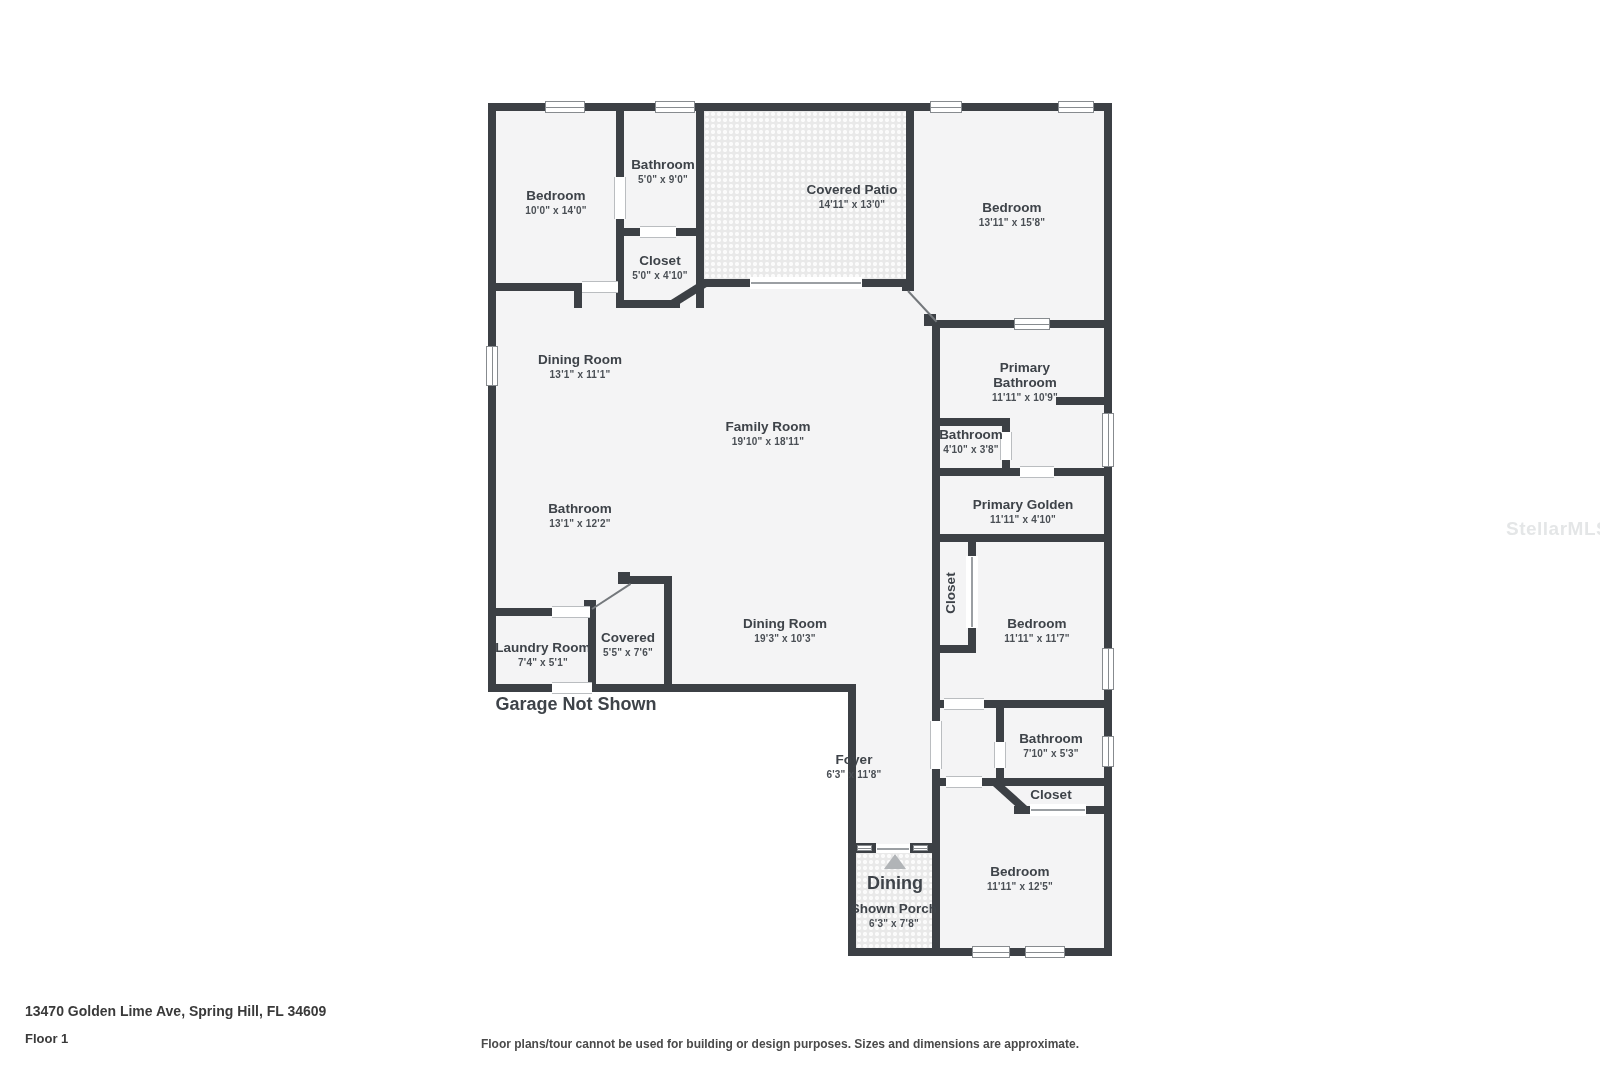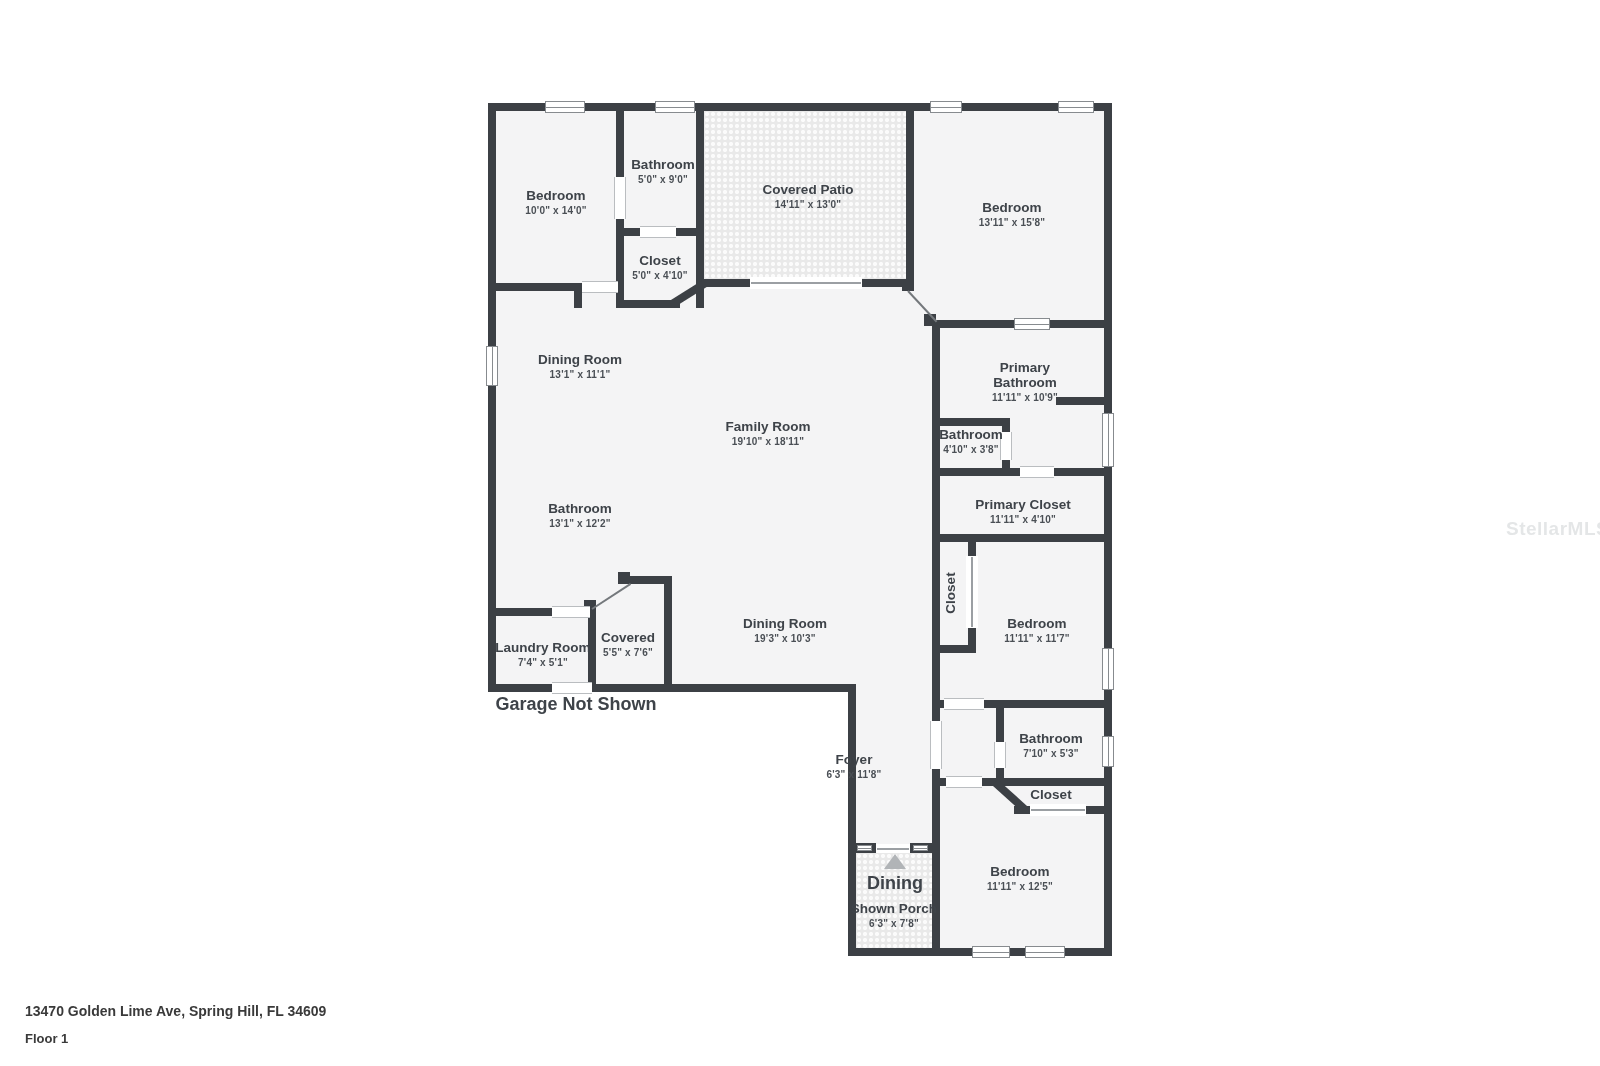--- a/index.html
+++ b/index.html
@@ -47,21 +47,21 @@
       <div class="rdims">10'0" x 14'0"</div>
     </div>
     <div class="room-label" style="left:663px;top:157px">
       <div class="rname">Bathroom</div>
       <div class="rdims">5'0" x 9'0"</div>
     </div>
     <div class="room-label" style="left:660px;top:253px">
       <div class="rname">Closet</div>
       <div class="rdims">5'0" x 4'10"</div>
     </div>
-    <div class="room-label" style="left:808px;top:182px">
+    <div class="room-label" style="left:852px;top:182px">
       <div class="rname">Covered Patio</div>
       <div class="rdims">14'11" x 13'0"</div>
     </div>
     <div class="room-label" style="left:1012px;top:200px">
       <div class="rname">Bedroom</div>
       <div class="rdims">13'11" x 15'8"</div>
     </div>
     <div class="room-label" style="left:580px;top:352px">
       <div class="rname">Dining Room</div>
       <div class="rdims">13'1" x 11'1"</div>
@@ -76,21 +76,21 @@
     </div>
     <div class="room-label wrap" style="left:1025px;top:360px">
       <div class="rname">Primary Bathroom</div>
       <div class="rdims">11'11" x 10'9"</div>
     </div>
     <div class="room-label" style="left:971px;top:427px">
       <div class="rname">Bathroom</div>
       <div class="rdims">4'10" x 3'8"</div>
     </div>
     <div class="room-label" style="left:1023px;top:497px">
-      <div class="rname">Primary Closet</div>
+      <div class="rname">Primary Golden</div>
       <div class="rdims">11'11" x 4'10"</div>
     </div>
     <div class="room-label" style="left:543px;top:640px">
       <div class="rname">Laundry Room</div>
       <div class="rdims">7'4" x 5'1"</div>
     </div>
     <div class="room-label" style="left:628px;top:630px">
       <div class="rname">Covered</div>
       <div class="rdims">5'5" x 7'6"</div>
     </div>
@@ -202,13 +202,14 @@
       <div class="door-v" style="left: 930px; top: 721px; width: 12px; height: 48px;"></div>
       <div class="slider-h" style="left: 750px; top: 277px; width: 112px; height: 12px;"></div>
       <div class="slider-v" style="left: 966px; top: 556px; width: 12px; height: 72px;"></div>
       <div class="slider-h" style="left: 1030px; top: 804px; width: 56px; height: 12px;"></div>
       <div class="slider-h" style="left: 876px; top: 844px; width: 34px; height: 9px;"></div>
     </div>
 
   <div class="watermark">StellarMLS</div>
   <div class="addr">13470 Golden Lime Ave, Spring Hill, FL 34609</div>
   <div class="floor">Floor 1</div>
+  <div class="disclaimer">Floor plans/tour cannot be used for building or design purposes. Sizes and dimensions are approximate.</div>
 </div>
 
 </body></html>

